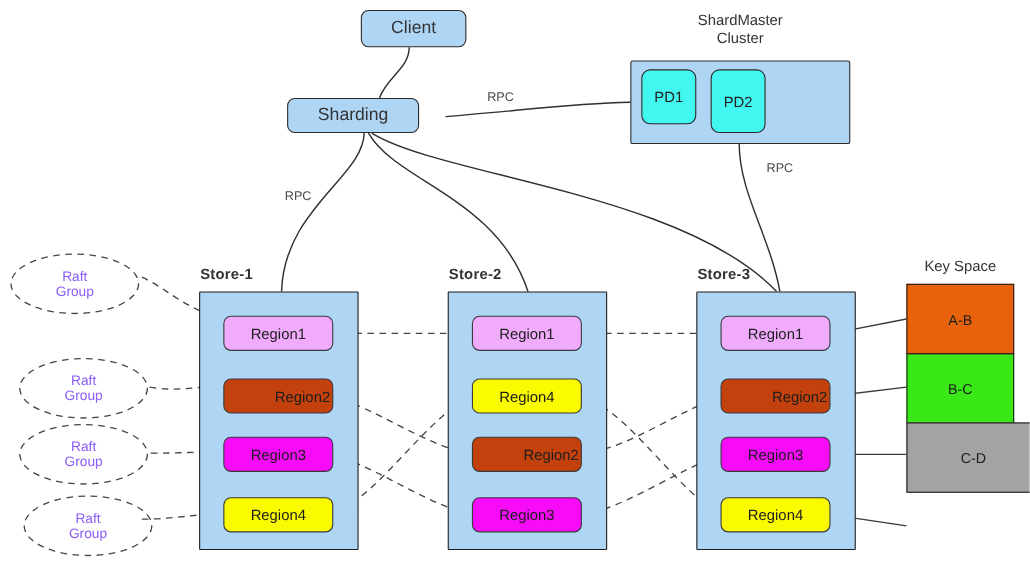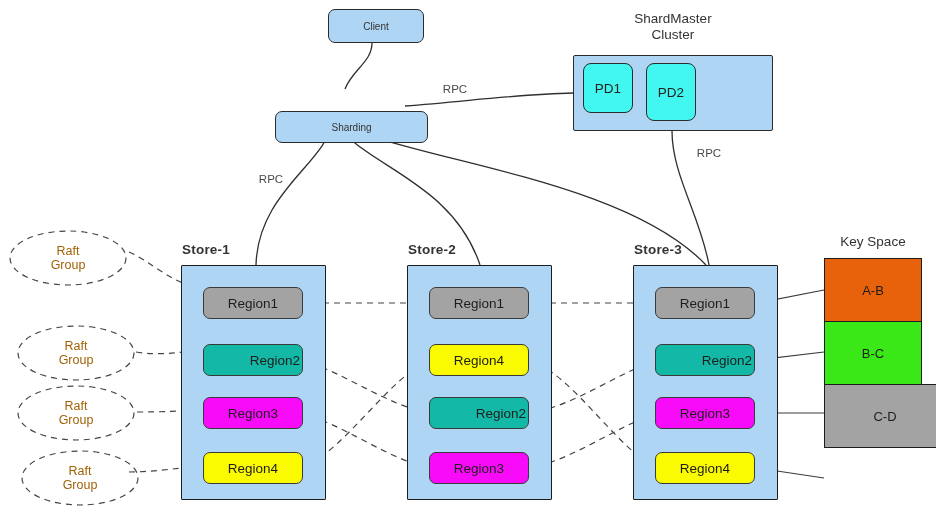--- a/index.html
+++ b/index.html
@@ -11,53 +11,53 @@
   #canvas{position:absolute;left:0;top:0;width:936px;height:528px;}
   #edges{position:absolute;left:0;top:0;width:936px;height:528px;pointer-events:none;}
 
   .node{position:absolute;box-sizing:border-box;display:flex;align-items:center;justify-content:center;}
   .lbl{position:absolute;box-sizing:border-box;display:flex;align-items:center;justify-content:center;
        text-align:center;color:#333333;}
 
   
   .bluebox{
     background:#AFD5F5;border:1.4px solid #2b2b2b;border-radius:7px;
-    font-size:10px;color:#333333;
+    font-size:16px;color:#333333;
   }
   
   .cluster{
     background:#AFD5F5;border:1.4px solid #2b2b2b;border-radius:2px;
   }
   .pd{
     background:#41F7EF;border:1.4px solid #2b2b2b;border-radius:8px;
     font-size:13.5px;color:#222222;
   }
   
   .store{
     background:#AFD5F5;border:1.4px solid #1d1d1d;border-radius:1px;
   }
   .region{
     border:1.2px solid #3a3a3a;border-radius:7px;
     font-size:13.5px;color:#1d1d1d;
   }
-  .r-orange{background:#a3a3a3;}
-  .r-green {background:#14b8a6;padding-left:44px;}
+  .r-orange{background:#f0abfc;}
+  .r-green {background:#c2410c;padding-left:44px;}
   .r-magenta{background:#F80BF8;}
   .r-yellow{background:#FAFA00;}
 
   .ks-seg{
     border:1.2px solid #1d1d1d;border-radius:0;
     font-size:13px;color:#1d1d1d;
   }
 
   .caption{font-size:13.5px;color:#333333;}
   .caption-b{font-size:13.5px;color:#333333;font-weight:600;letter-spacing:.2px;}
   .rpc{font-size:11.5px;color:#4a4a4a;}
   .ellipse-lbl{
-    font-size:12.5px;color:#a16207;line-height:14px;
+    font-size:12.5px;color:#8b5cf6;line-height:14px;
   }
 </style>
 </head>
 <body>
 
 <div id="canvas">
 
   <svg id="edges" viewBox="0 0 936 528" xmlns="http://www.w3.org/2000/svg">
     <g fill="none" stroke="#2f2f2f" stroke-width="1.3">
 
@@ -111,21 +111,21 @@
       <ellipse cx="76" cy="353" rx="58" ry="27"></ellipse>
       <ellipse cx="76" cy="413" rx="58" ry="27"></ellipse>
       <ellipse cx="80" cy="478" rx="58" ry="27"></ellipse>
     </g>
   </svg>
 
   <div class="node bluebox" style="left:328px;top:9px;width:96px;height:34px;">
     <span>Client</span>
   </div>
 
-  <div class="node bluebox" style="left:275px;top:89px;width:153px;height:32px;margin-top:22px;">
+  <div class="node bluebox" style="left:261px;top:89px;width:120px;height:32px;">
     <span>Sharding</span>
   </div>
 
   <div class="lbl caption" style="left:583px;top:10px;width:180px;height:34px;flex-direction:column;line-height:16px;">
     <span>ShardMaster</span>
     <span>Cluster</span>
   </div>
 
   <div class="node cluster" style="left:573px;top:55px;width:200px;height:76px;"></div>
   <div class="node pd" style="left:583px;top:63px;width:50px;height:50px;">

